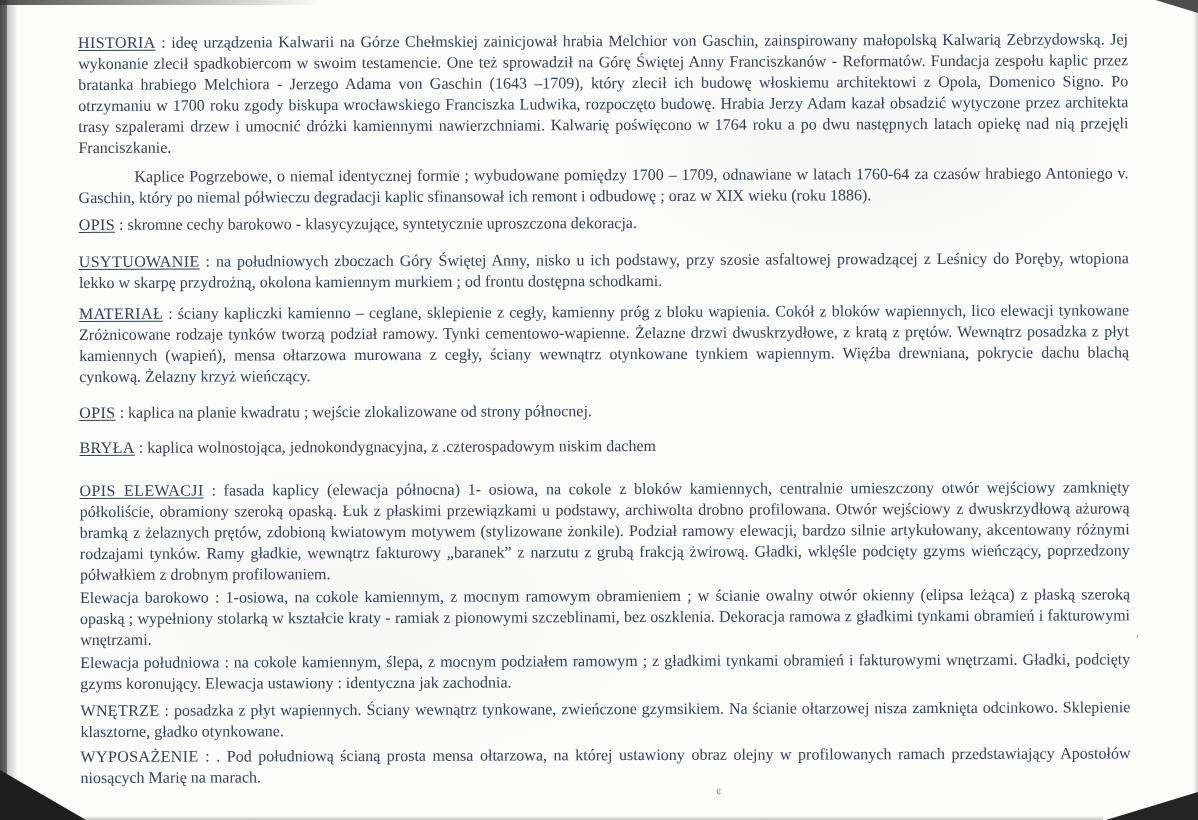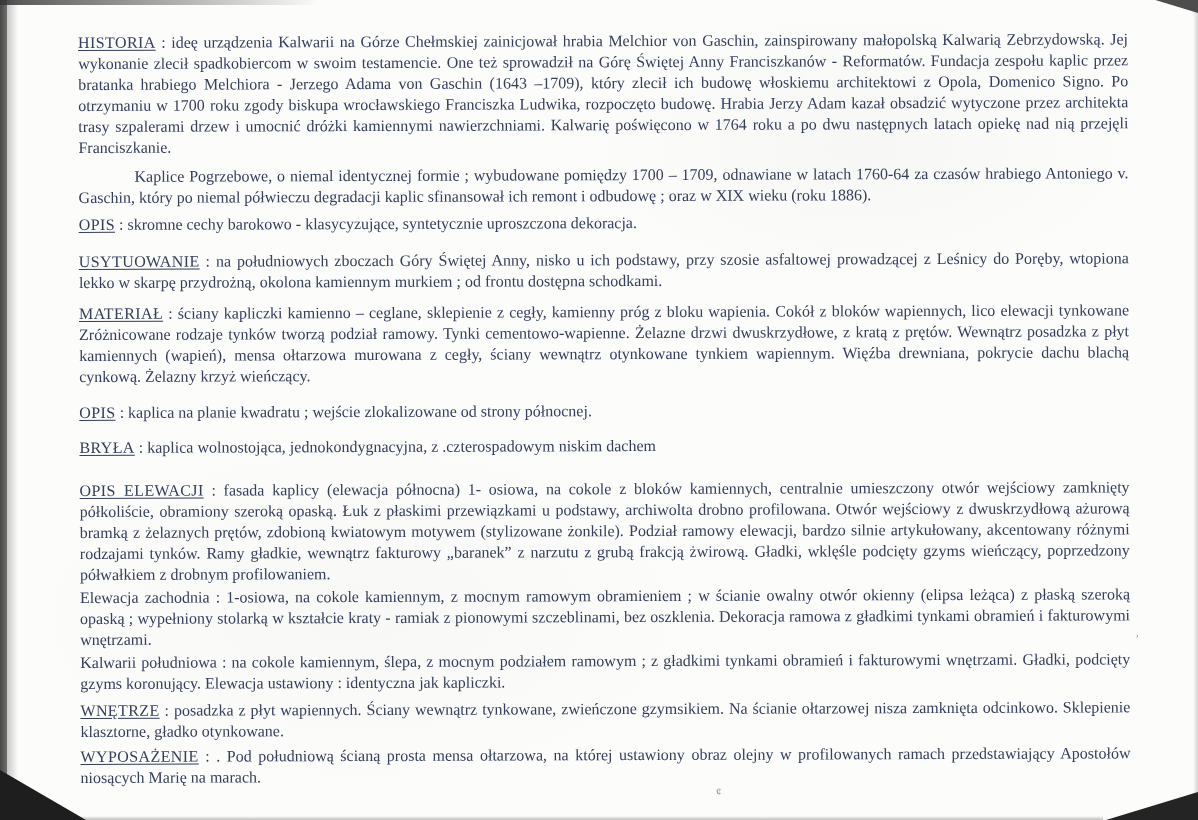--- a/index.html
+++ b/index.html
@@ -34,21 +34,21 @@
     clip-path:polygon(100% 0,100% 100%,0 100%);}
   .speck{position:absolute;color:#8b8b96;font-size:11px;line-height:11px;}
   
   .content{
     position:absolute;left:78px;top:32px;width:1050px;
     transform:rotate(-0.2deg);transform-origin:top left;
     color:#343e5d;font-size:16px;line-height:21px;text-align:justify;
   }
   p.para{margin:0;}
   .lbl{font-weight:normal;text-decoration:underline;text-underline-offset:2px;letter-spacing:0.4px;}
-  .lbl-u{text-decoration:underline;text-underline-offset:2px;letter-spacing:0.4px;}
+  .lbl-u{text-underline-offset:2px;letter-spacing:0.4px;}
   .b{font-weight:normal;}
   .indent{text-indent:56px;}
 </style>
 </head>
 <body>
 
 <div class="paper">
 
   <div class="edge-left"></div>
   <div class="edge-left-shadow"></div>
@@ -72,22 +72,22 @@
     <p class="para" style="margin-top:16px;"><span class="lbl">USYTUOWANIE</span> <span>: na południowych zboczach Góry Świętej Anny, nisko u ich podstawy, przy szosie asfaltowej prowadzącej z Leśnicy do Poręby, wtopiona lekko w skarpę przydrożną, okolona kamiennym murkiem ; od frontu dostępna schodkami.</span></p>
 
     <p class="para" style="margin-top:10px;"><span class="lbl">MATERIAŁ</span> <span>: ściany kapliczki kamienno – ceglane, sklepienie z cegły, kamienny próg z bloku wapienia. Cokół z bloków wapiennych, lico elewacji tynkowane Zróżnicowane rodzaje tynków tworzą podział ramowy. Tynki cementowo-wapienne. Żelazne drzwi dwuskrzydłowe, z kratą z prętów. Wewnątrz posadzka z płyt kamiennych (wapień), mensa ołtarzowa murowana z cegły, ściany wewnątrz otynkowane tynkiem wapiennym. Więźba drewniana, pokrycie dachu blachą cynkową. Żelazny krzyż wieńczący.</span></p>
 
     <p class="para" style="margin-top:15px;"><span class="lbl">OPIS</span> <span>: kaplica na planie kwadratu ; wejście zlokalizowane od strony północnej.</span></p>
 
     <p class="para" style="margin-top:14px;"><span class="lbl">BRYŁA</span> <span>: kaplica wolnostojąca, jednokondygnacyjna, z .czterospadowym niskim dachem</span></p>
 
     <p class="para" style="margin-top:22px;"><span class="lbl">OPIS ELEWACJI</span> <span>: fasada kaplicy (</span><span class="b">elewacja północna</span><span>) 1- osiowa, na cokole z bloków kamiennych, centralnie umieszczony otwór wejściowy zamknięty półkoliście, obramiony szeroką opaską. Łuk z płaskimi przewiązkami u podstawy, archiwolta drobno profilowana. Otwór wejściowy z dwuskrzydłową ażurową bramką z żelaznych prętów, zdobioną kwiatowym motywem (stylizowane żonkile). Podział ramowy elewacji, bardzo silnie artykułowany, akcentowany różnymi rodzajami tynków. Ramy gładkie, wewnątrz fakturowy „baranek” z narzutu z grubą frakcją żwirową. Gładki, wklęśle podcięty gzyms wieńczący, poprzedzony półwałkiem z drobnym profilowaniem.</span></p>
 
-    <p class="para" style="margin-top:2px;"><span class="b">Elewacja zachodnia</span> <span>: 1-osiowa, na cokole kamiennym, z mocnym ramowym obramieniem ; w ścianie owalny otwór okienny (elipsa leżąca) z płaską szeroką opaską ; wypełniony stolarką w kształcie kraty - ramiak z pionowymi szczeblinami, bez oszklenia.  Dekoracja ramowa z gładkimi tynkami obramień i fakturowymi wnętrzami.</span></p>
+    <p class="para" style="margin-top:2px;"><span class="b">Elewacja barokowo</span> <span>: 1-osiowa, na cokole kamiennym, z mocnym ramowym obramieniem ; w ścianie owalny otwór okienny (elipsa leżąca) z płaską szeroką opaską ; wypełniony stolarką w kształcie kraty - ramiak z pionowymi szczeblinami, bez oszklenia.  Dekoracja ramowa z gładkimi tynkami obramień i fakturowymi wnętrzami.</span></p>
 
-    <p class="para" style="margin-top:2px;"><span class="b">Kalwarii południowa</span> <span>: na cokole kamiennym, ślepa, z mocnym podziałem ramowym ; z gładkimi tynkami obramień i fakturowymi wnętrzami.  Gładki, podcięty gzyms koronujący. </span><span class="b">Elewacja ustawiony</span><span> : identyczna jak kapliczki.</span></p>
+    <p class="para" style="margin-top:2px;"><span class="b">Elewacja południowa</span> <span>: na cokole kamiennym, ślepa, z mocnym podziałem ramowym ; z gładkimi tynkami obramień i fakturowymi wnętrzami.  Gładki, podcięty gzyms koronujący. </span><span class="b">Elewacja ustawiony</span><span> : identyczna jak zachodnia.</span></p>
 
     <p class="para" style="margin-top:6px;"><span class="lbl-u">WNĘTRZE</span> <span>: posadzka z płyt wapiennych. Ściany wewnątrz tynkowane, zwieńczone gzymsikiem. Na ścianie ołtarzowej nisza zamknięta odcinkowo. Sklepienie klasztorne, gładko otynkowane.</span></p>
 
     <p class="para" style="margin-top:4px;"><span class="lbl-u">WYPOSAŻENIE</span> <span>: . Pod południową ścianą prosta mensa ołtarzowa, na której ustawiony obraz olejny w profilowanych ramach przedstawiający Apostołów niosących Marię na marach.</span></p>
 
   </div>
 </div>
 
 </body></html>

